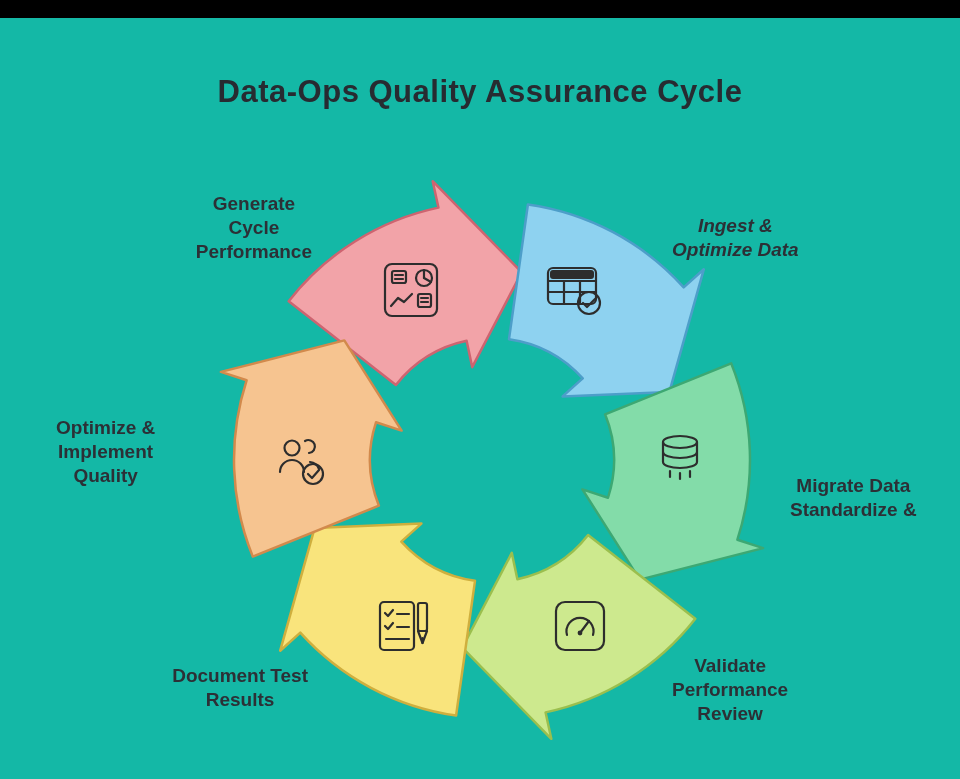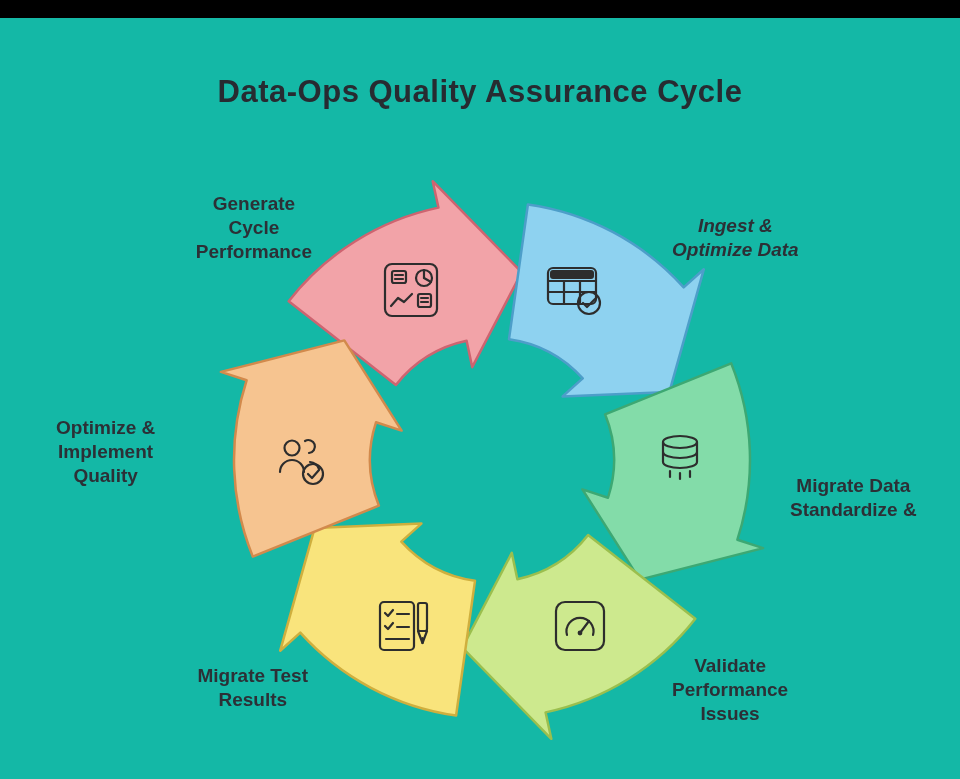--- a/index.html
+++ b/index.html
@@ -117,25 +117,25 @@
   </div>
 
   <div class="seg-label" style="top:456px;left:790px;">
     <span>Migrate Data</span>
     <span>Standardize &amp;</span>
   </div>
 
   <div class="seg-label" style="top:636px;left:672px;">
     <span>Validate</span>
     <span>Performance</span>
-    <span>Issues</span>
+    <span>Review</span>
   </div>
 
   <div class="seg-label align-right" style="top:646px;right:652px;">
-    <span>Migrate Test</span>
+    <span>Document Test</span>
     <span>Results</span>
   </div>
 
   <div class="seg-label" style="top:398px;left:56px;">
     <span>Optimize &amp;</span>
     <span>Implement</span>
     <span>Quality</span>
   </div>
 
 </div>

